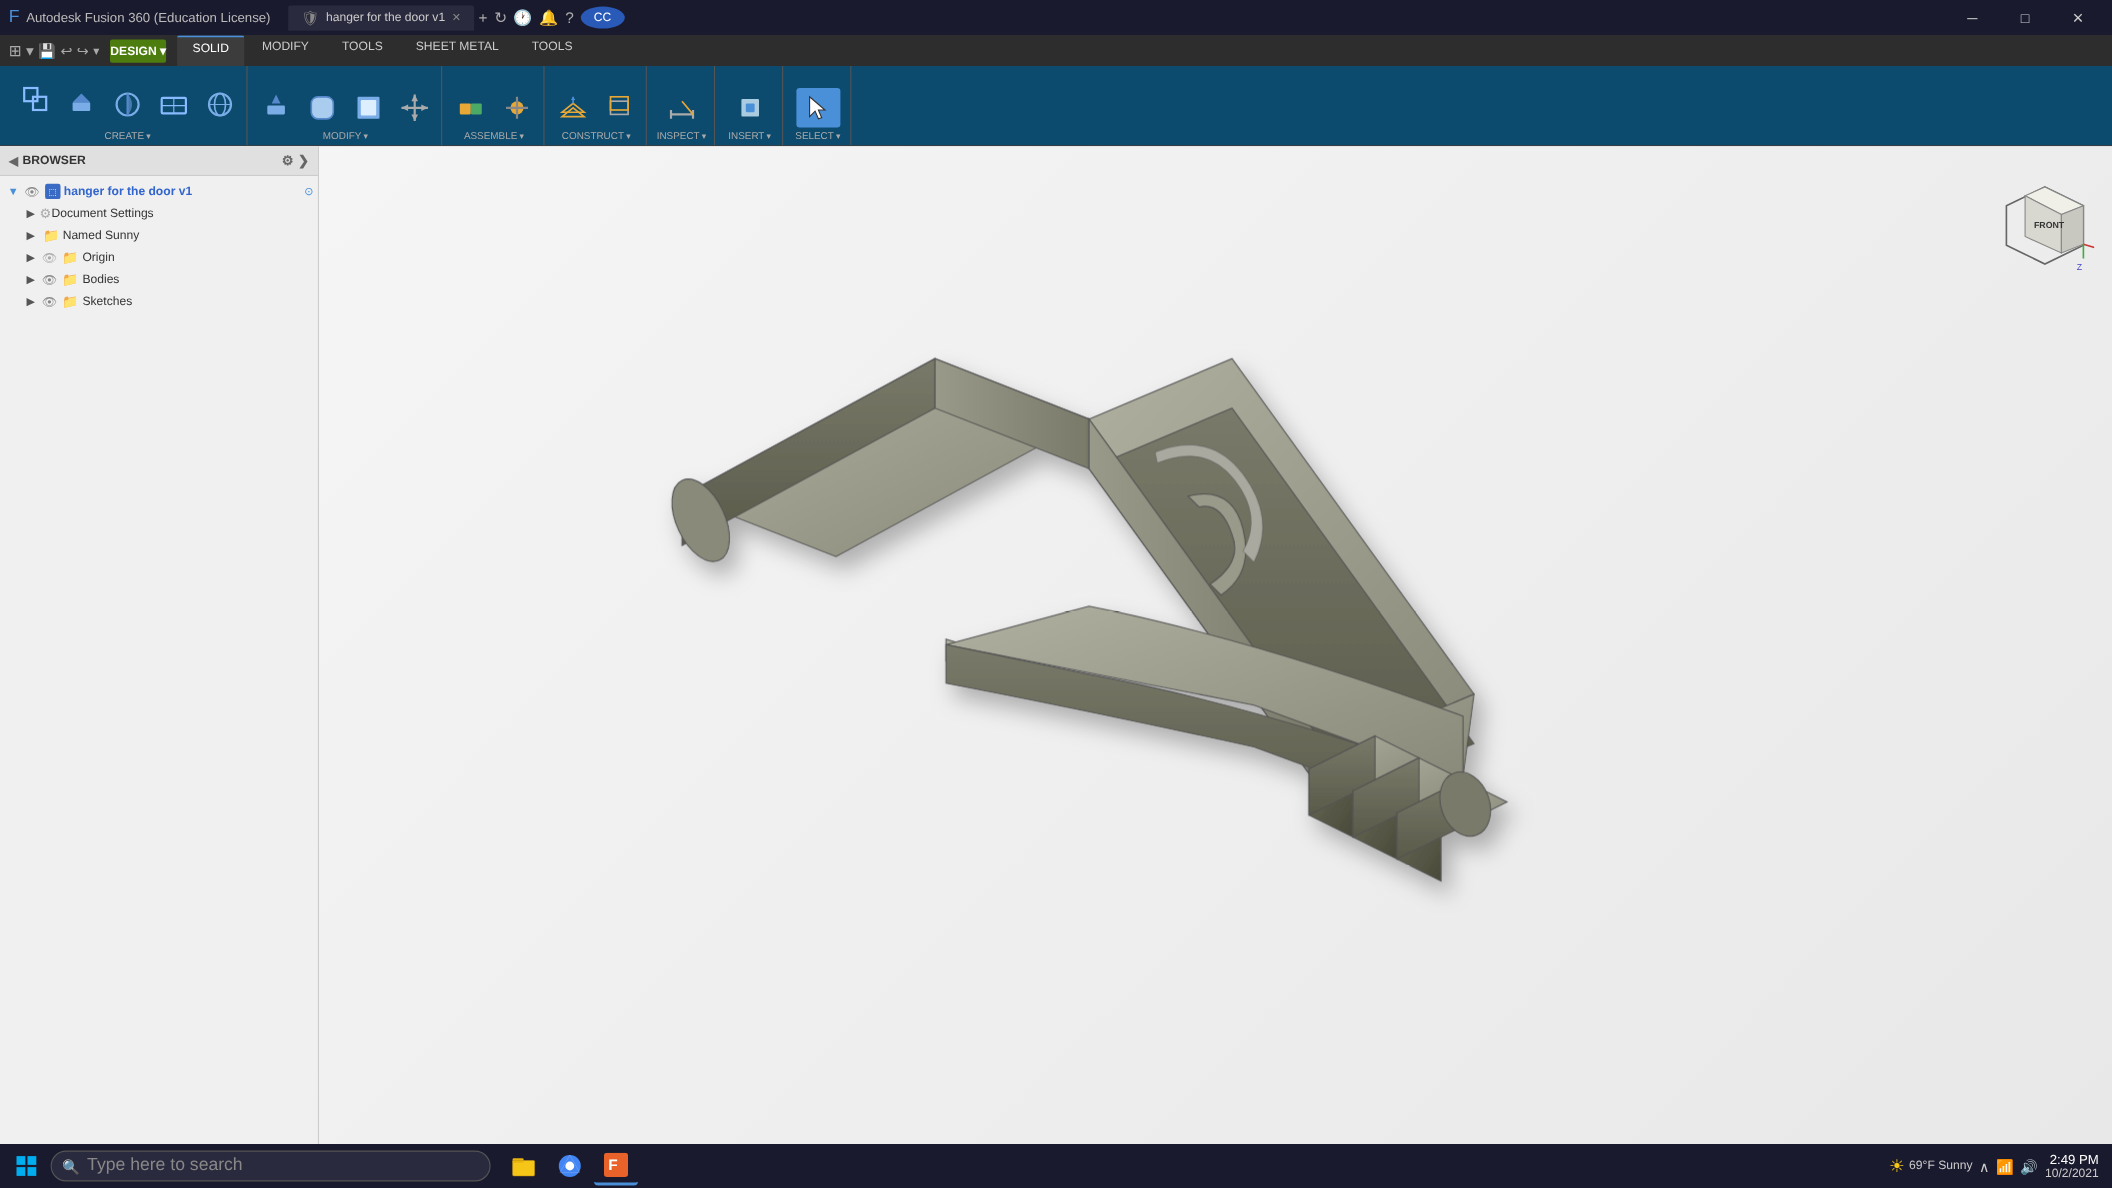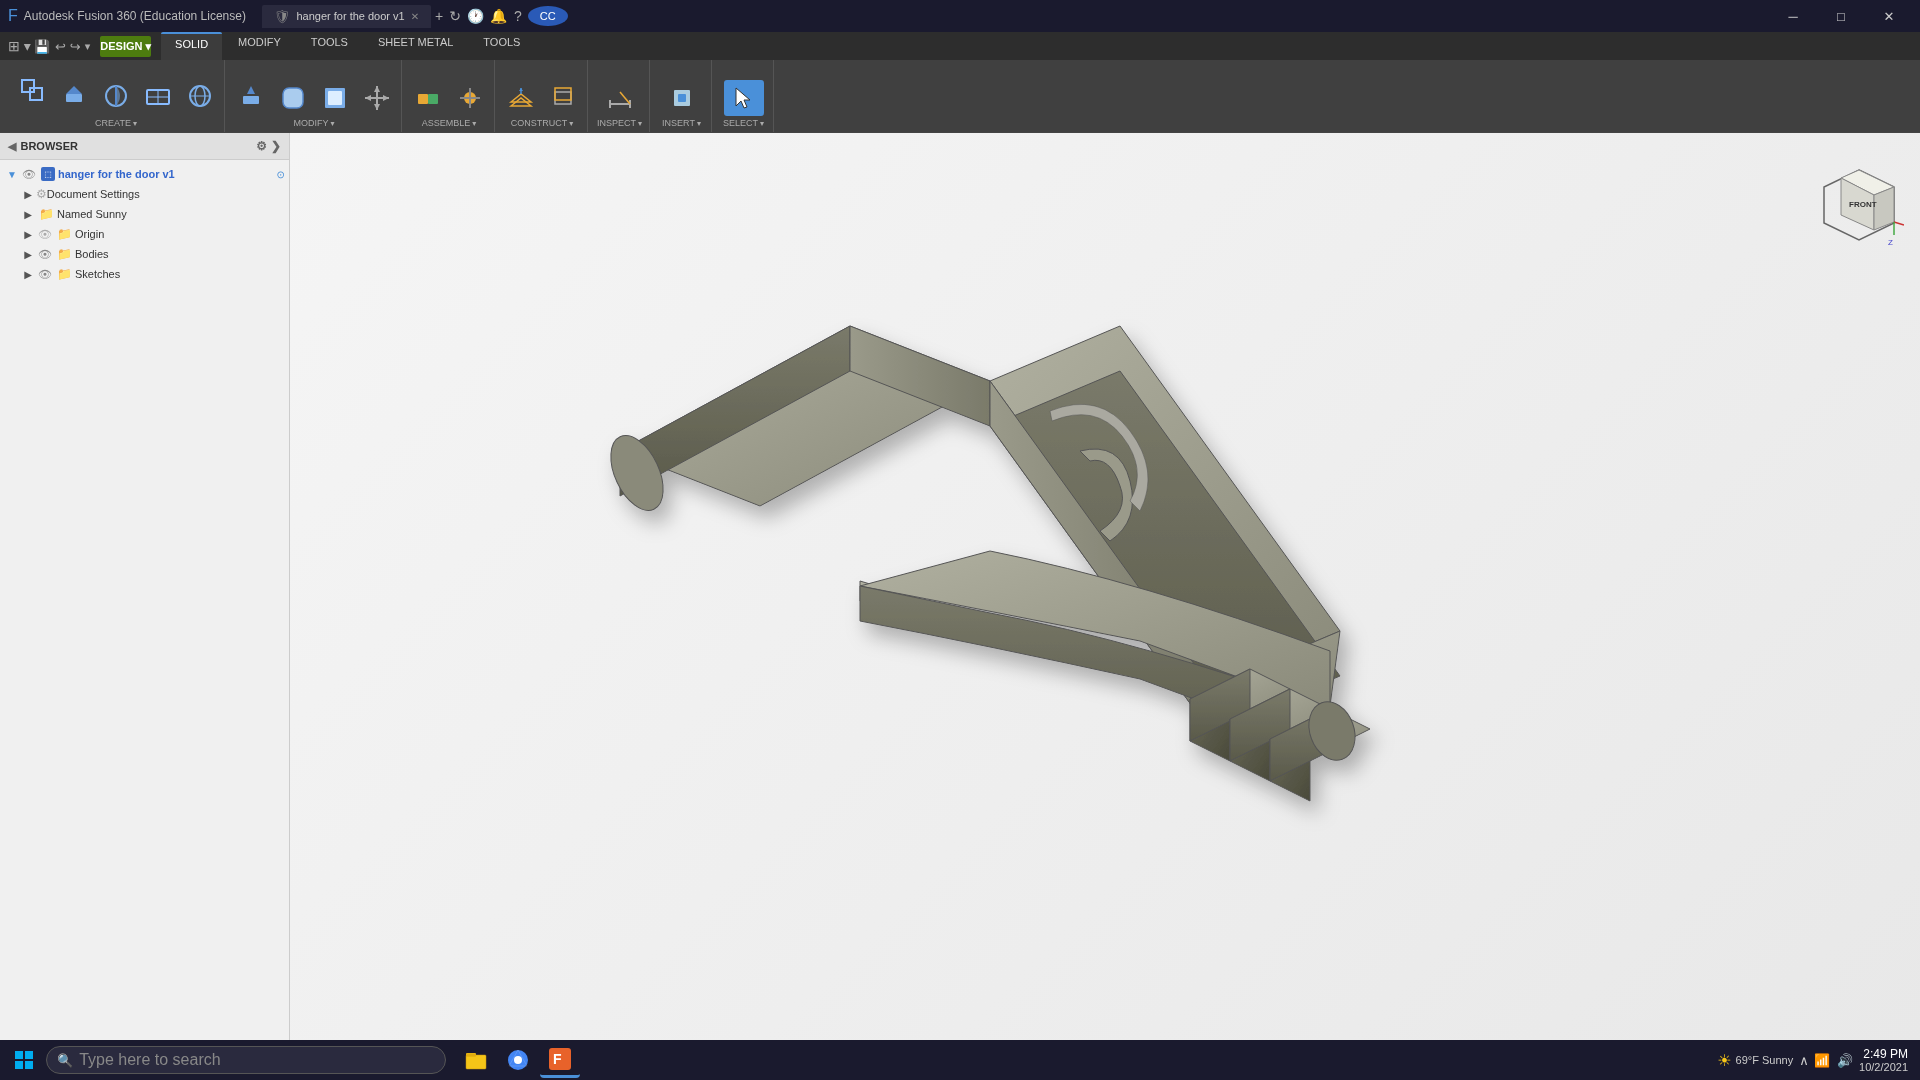--- a/index.html
+++ b/index.html
@@ -68,21 +68,21 @@
       font-size: 11px;
       font-weight: bold;
       display: flex; align-items: center; gap: 4px;
       cursor: pointer;
       margin-right: 8px;
     }
 
     #toolbar {
       display: flex;
       align-items: stretch;
-      background: #404040;
+      background: #0c4a6e;
       height: 72px;
       padding: 0 8px;
       gap: 2px;
     }
     .toolbar-group {
       display: flex;
       flex-direction: column;
       align-items: center;
       justify-content: flex-end;
       padding: 4px 4px 0 4px;

